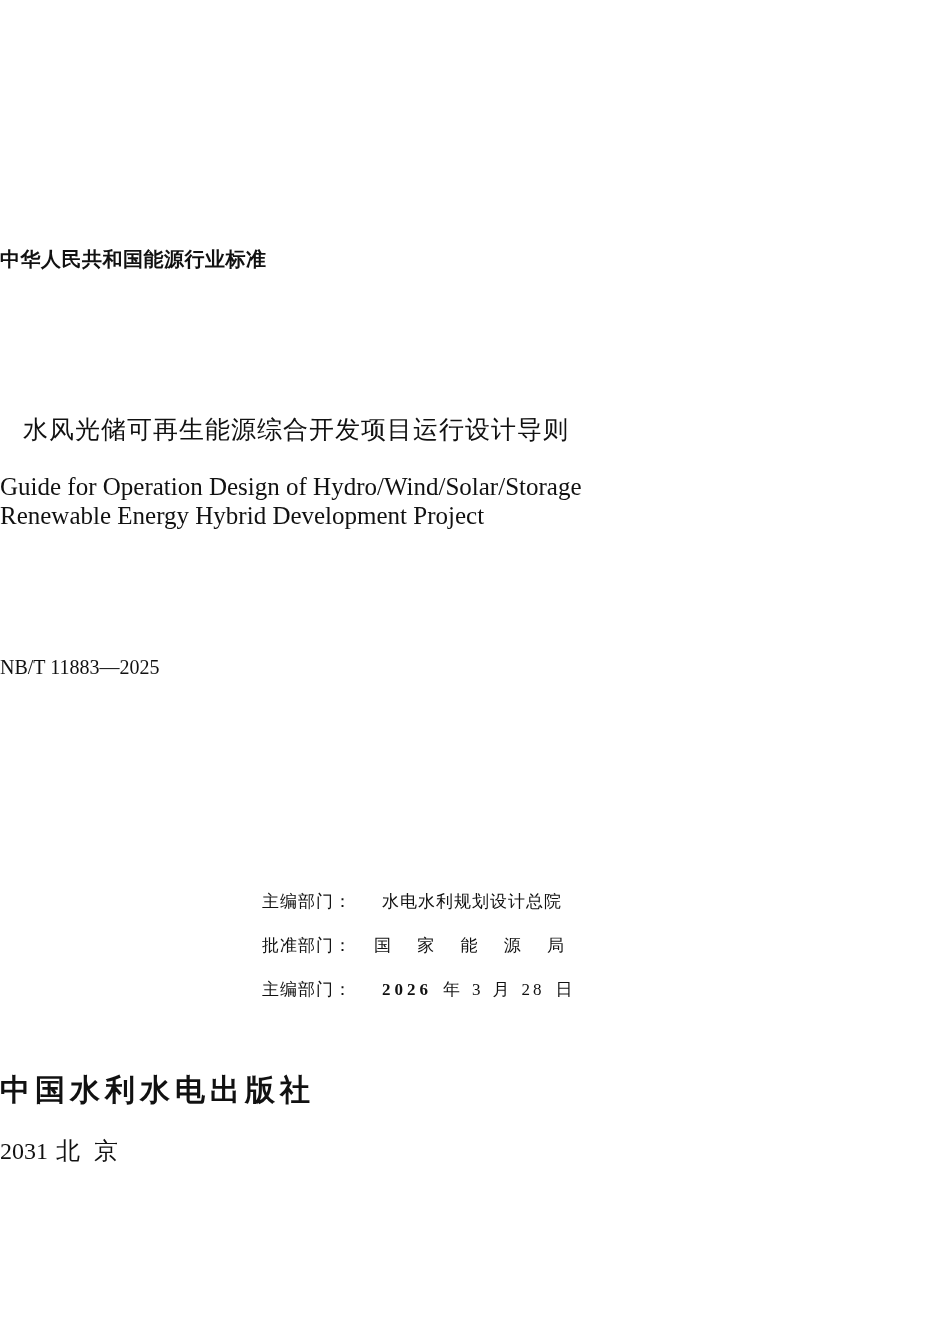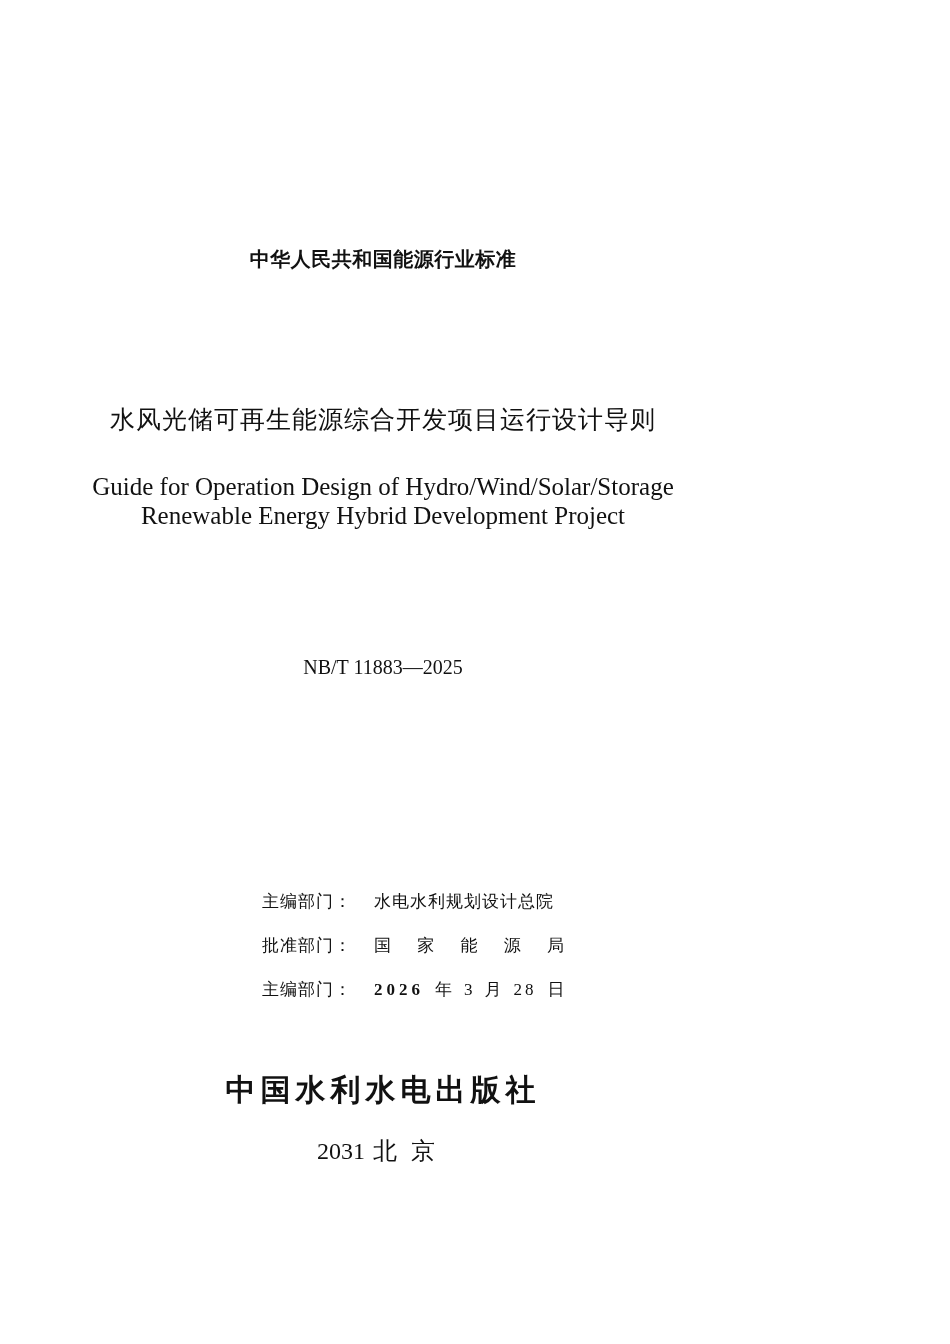--- a/index.html
+++ b/index.html
@@ -12,34 +12,34 @@
       height: 1344px;
       position: relative;
       overflow: hidden;
       color: #111111;
       font-family: "Liberation Serif", "DejaVu Serif", serif;
     }
     .abs {
       position: absolute;
       left: 0;
       width: 766px;
-      text-align: center;
       white-space: nowrap;
     }
     .header-std {
       top: 246px;
       font-family: "DejaVu Sans", "Liberation Sans", sans-serif;
       font-weight: bold;
       font-size: 20px;
       letter-spacing: 0.5px;
     }
     .title-cn {
-      top: 403px;
+      top: 413px;
       font-size: 25px;
       letter-spacing: 1px;
+      padding-left: 23px;
     }
     .title-en-1 {
       top: 461px;
       font-size: 25px;
       margin-top: 12px;
     }
     .title-en-2 {
       top: 502px;
       font-size: 25px;
     }
@@ -57,20 +57,21 @@
       left: 0;
       white-space: nowrap;
       display: flex;
     }
     .info-label {
       width: 112px;
       letter-spacing: 1px;
     }
     .info-value {
       letter-spacing: 1px;
+      margin-left: 8px;
     }
     .spaced {
       display: flex;
       width: 190px;
       justify-content: space-between;
     }
     .date-part {
       margin-right: 11px;
     }
     .publisher {

